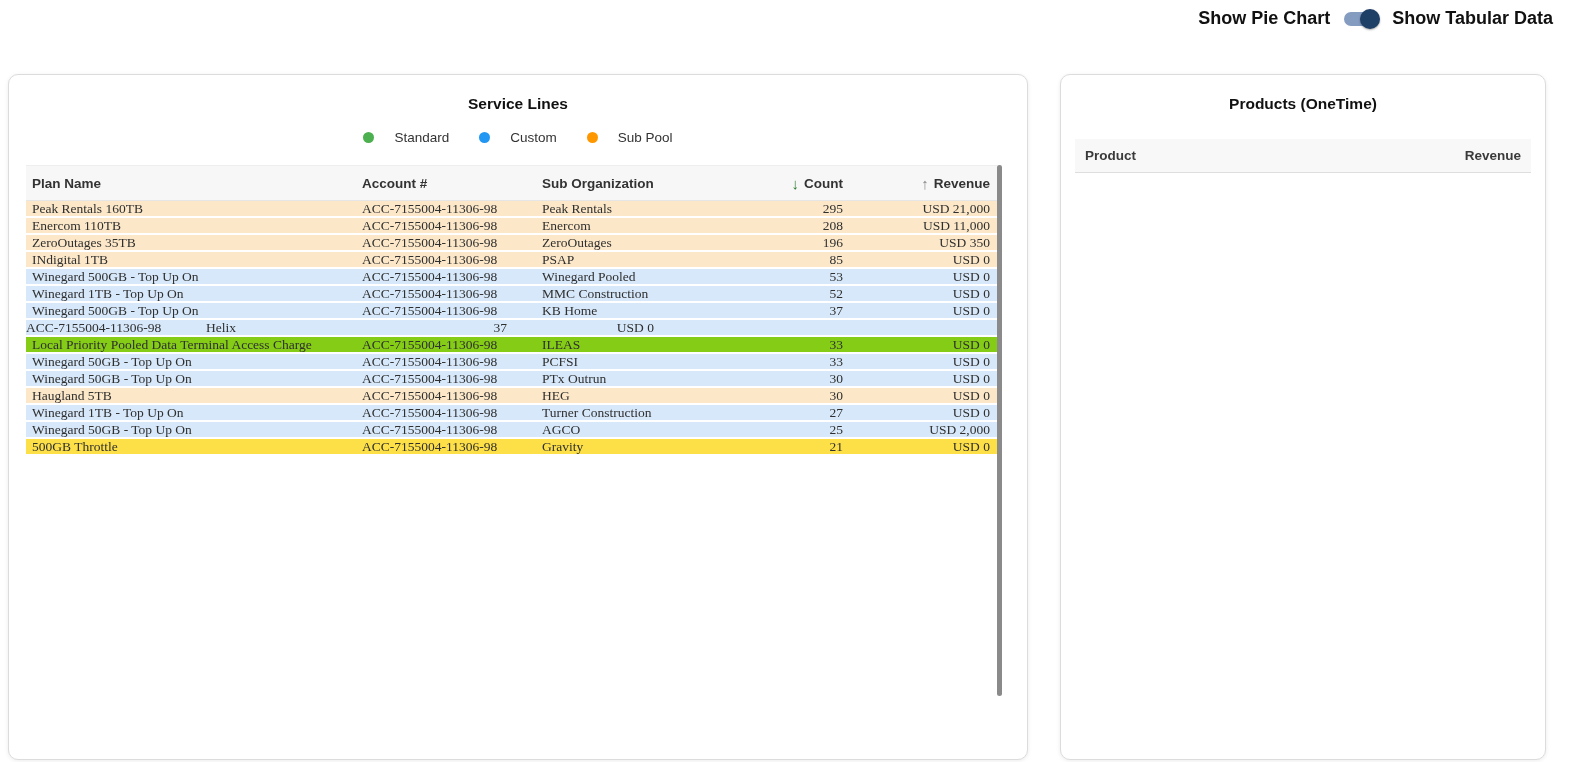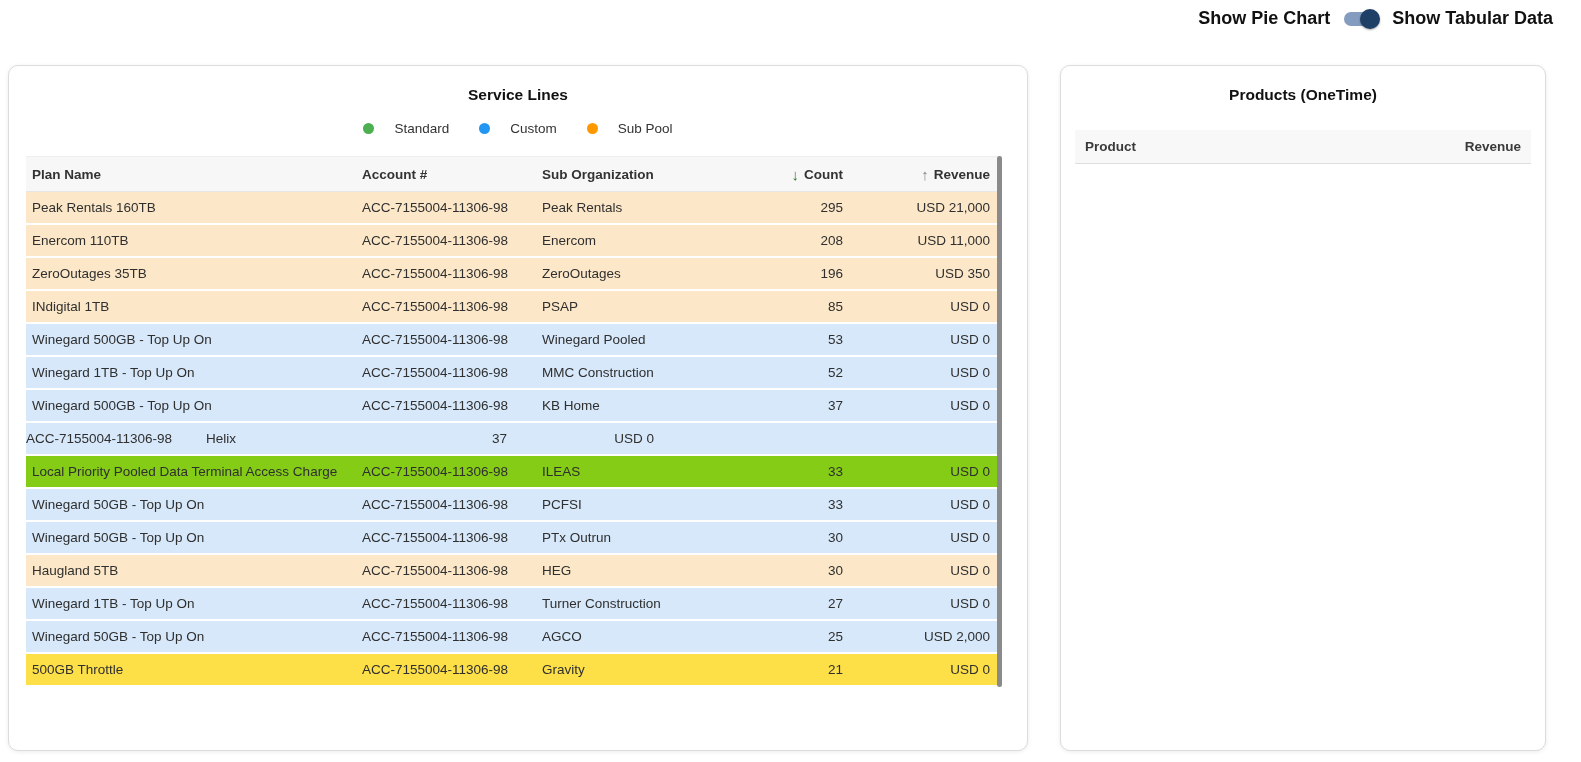--- a/index.html
+++ b/index.html
@@ -43,21 +43,21 @@
     right: 0; top: 0;
     width: 20px; height: 20px;
     border-radius: 50%;
     background: #1e3f66;
     box-shadow: 0 1px 2px rgba(0,0,0,.35);
   }
 
   
   .card {
     position: absolute;
-    top: 65px;
+    top: 74px;
     height: 686px;
     background: #fff;
     border: 1px solid #dcdcdc;
     border-radius: 10px;
     box-shadow: 0 1px 4px rgba(0,0,0,.08);
   }
   #card-service  { left: 8px;    width: 1020px; }
   #card-products { left: 1060px; width: 486px;  }
   .card-title {
     text-align: center;
@@ -97,25 +97,26 @@
     align-items: center;
     background: #f7f7f7;
     border-top: 1px solid #eee;
     border-bottom: 1px solid #e6e6e6;
     font-weight: bold;
     font-size: 13.5px;
     color: #333;
   }
   .sl-row {
     display: flex;
-    height: 33px;
+    height: 17px;
     align-items: center;
     font-size: 13.5px;
     border-bottom: 2px solid #fff;
     color: #2f2f2f;
+    font-family: Liberation Serif, serif;
   }
   .col-plan    { width: 336px; padding-left: 6px; overflow: hidden; white-space: nowrap; }
   .col-account { width: 180px; overflow: hidden; white-space: nowrap; }
   .col-suborg  { width: 224px; overflow: hidden; white-space: nowrap; }
   .col-count   { width: 77px;  display: flex; justify-content: flex-end; align-items: center; gap: 5px; }
   .col-revenue { width: 153px; display: flex; justify-content: flex-end; align-items: center; gap: 5px; padding-right: 6px; }
   .sort-icon { font-size: 15px; line-height: 1; }
   .sort-desc { color: #2e7d32; }
   .sort-asc  { color: #8a8a8a; }
   .sl-header .hcell { cursor: pointer; }

